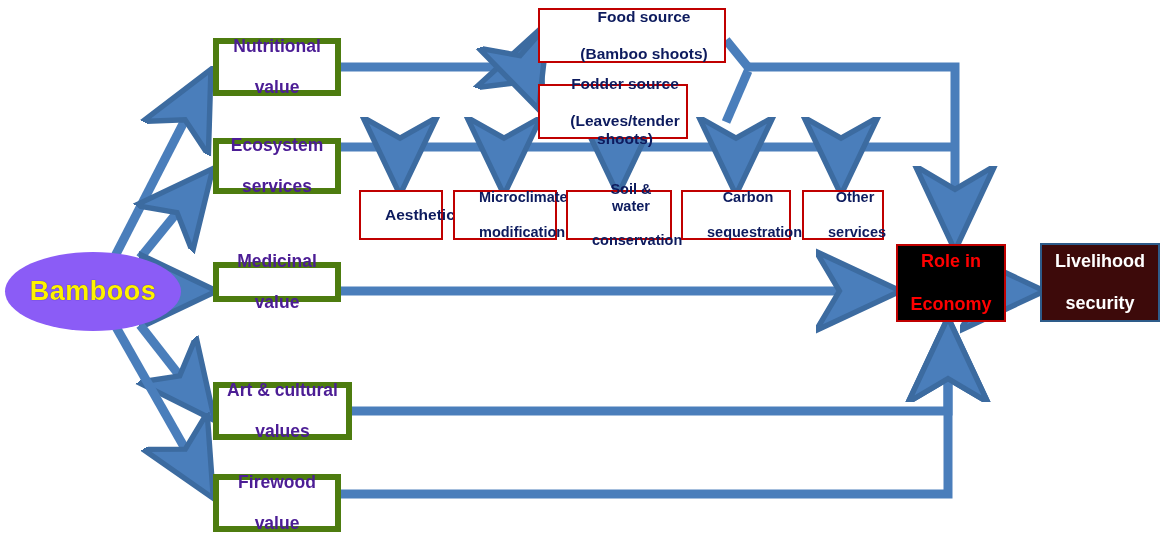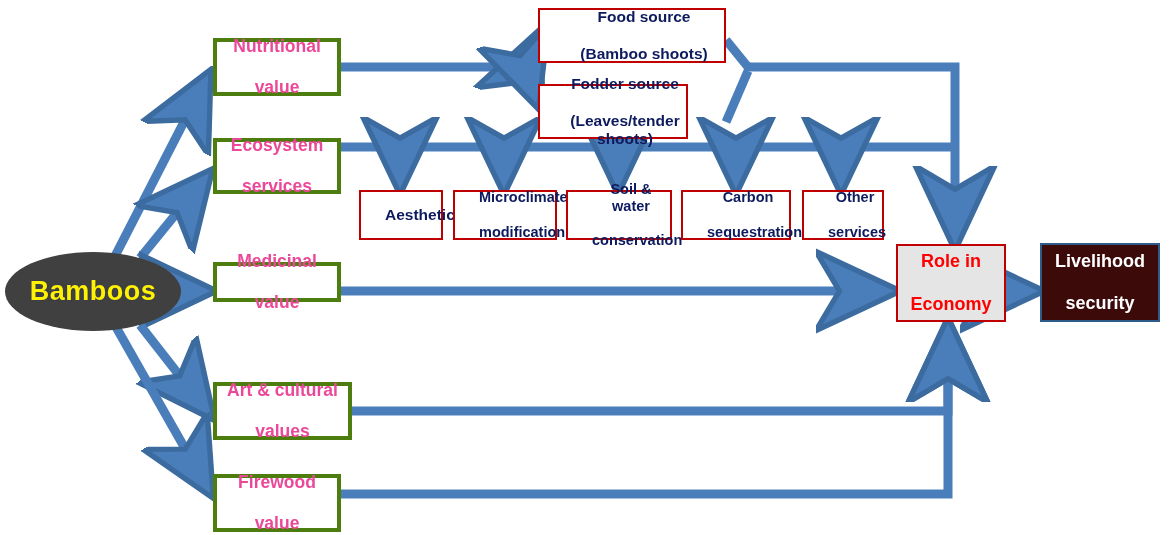--- a/index.html
+++ b/index.html
@@ -30,46 +30,46 @@
     justify-content: center;
     text-align: center;
     line-height: 1.18;
     font-weight: bold;
     z-index: 5;
   }
   .node span { display: block; width: 100%; }
 
   
   .n-root {
-    background: #404040;
+    background: #8b5cf6;
     border-radius: 50%;
     color: #FFF200;
     font-size: 27px;
     letter-spacing: .5px;
     text-shadow: 0 0 1px #16256E;
   }
   
   .n-value {
     background: #ffffff;
-    border: 4px solid #4d7c0f;
-    color: #ec4899;
+    border: 6px solid #4d7c0f;
+    color: #4c1d95;
     font-size: 17.5px;
   }
   
   .n-sub {
     background: #ffffff;
     border: 2px solid #C00000;
     color: #0D1B5E;
     font-size: 15.5px;
     padding-left: 24px;
   }
   .n-sub.small { font-size: 14.5px; }
   
   .n-economy {
-    background: #e5e5e5;
+    background: #000000;
     border: 2px solid #C00000;
     color: #FF0000;
     font-size: 18px;
   }
   
   .n-livelihood {
     background: #3D0A0A;
     border: 2px solid #2E5C8A;
     color: #ffffff;
     font-size: 18px;

